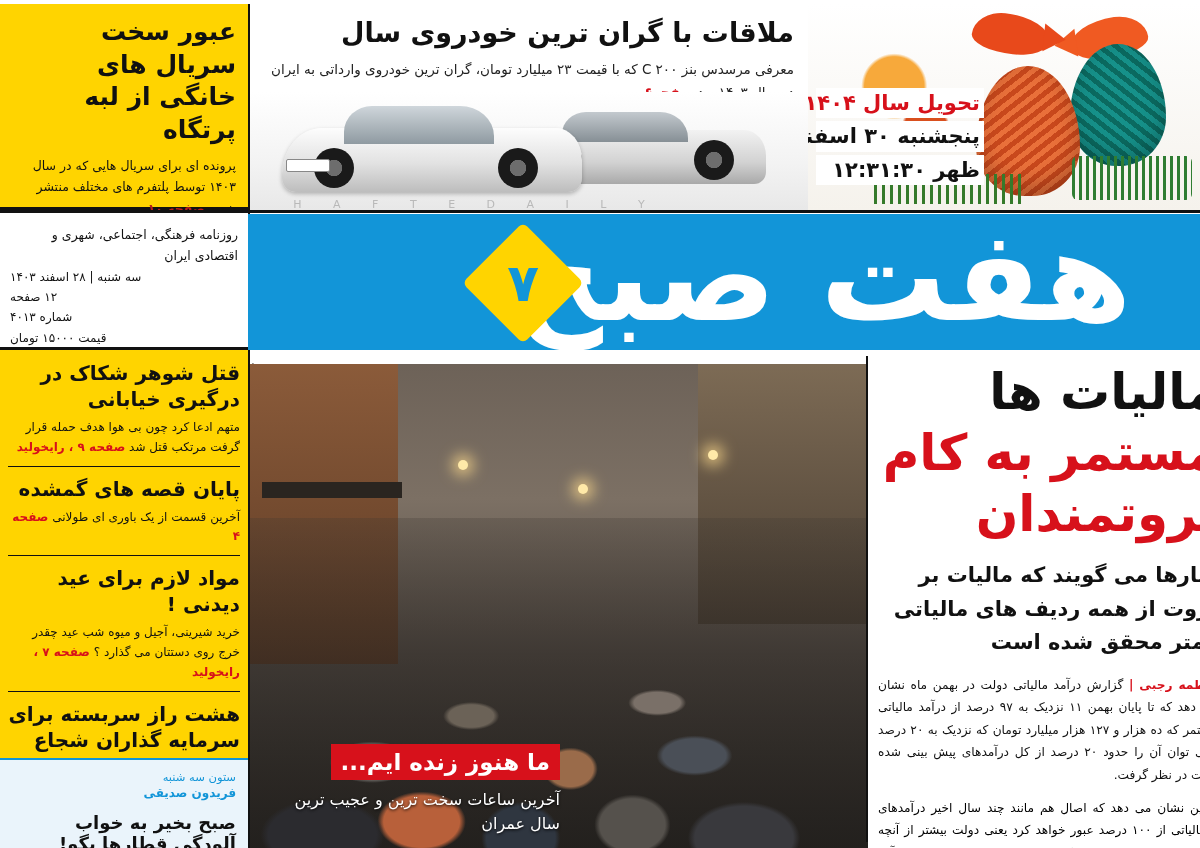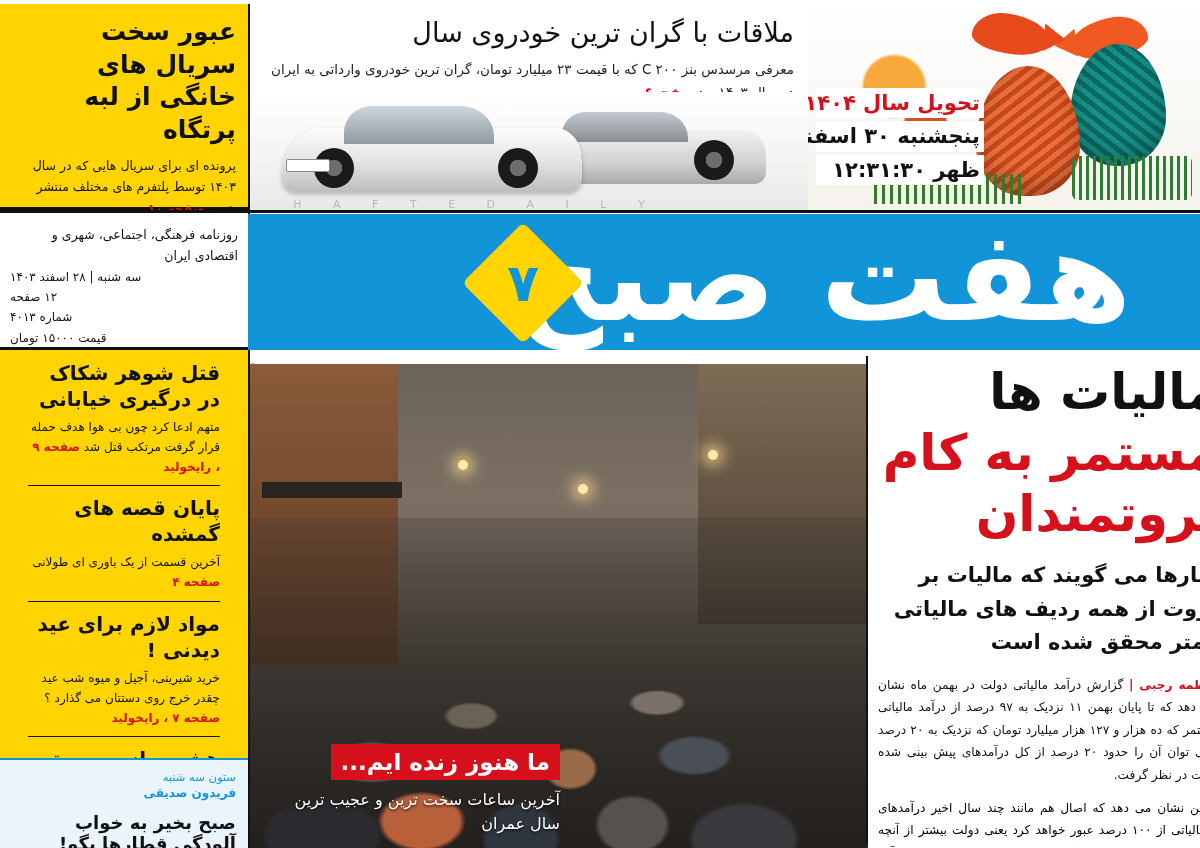--- a/index.html
+++ b/index.html
@@ -61,21 +61,21 @@
     display:block; background:#ffffff; color:#111; font-weight:bold;
     font-size:21px; line-height:1.35; margin-bottom:3px; padding:1px 4px;
     white-space:nowrap; text-align:right;
   }
   .date-line.red { color:#d7111b; }
   .date-line.time { letter-spacing:0.5px; }
 
   
   .car-block { position:absolute; right:392px; top:4px; width:560px; height:206px; }
   .car-head { padding:12px 14px 0 14px; text-align:right; }
-  .car-head h2 { font-size:27px; font-weight:normal; color:#111; line-height:1.25; }
+  .car-head h2 { font-size:27px; font-weight:bold; color:#111; line-height:1.25; }
   .car-head p { font-size:13.5px; color:#222; line-height:1.75; margin-top:8px; }
   .car-head .pg { color:#d7111b; font-weight:bold; }
   .car-photo {
     position:absolute; left:0; right:0; bottom:0; height:118px;
     background: linear-gradient(180deg,#ffffff 0%,#f3f3f3 60%, #e8e8e8 100%);
     overflow:hidden;
   }
   .car-body {
     position:absolute; bottom:18px; left:34px; width:300px; height:64px;
     background: linear-gradient(180deg,#fdfdfd 0%, #e2e2e2 55%, #bdbdbd 100%);
@@ -137,21 +137,21 @@
   .left-info { position:absolute; left:0; top:214px; width:248px; height:136px; background:#fff; padding:10px 10px 0 10px; }
   .left-info .row { display:flex; justify-content:flex-end; gap:8px; font-size:12px; color:#111; line-height:1.7; }
   .left-info .big { font-size:12.5px; }
   .left-info .social { margin-top:12px; display:flex; gap:6px; align-items:center; justify-content:flex-start; color:#333; font-size:10.5px; direction:ltr; }
   .left-info .social .ic { width:13px; height:13px; background:#222; color:#fff; font-size:8px; display:inline-flex; align-items:center; justify-content:center; border-radius:2px; }
 
   
   .main { position:absolute; left:0; top:350px; width:1200px; height:498px; }
 
   
-  .right-col { position:absolute; left:0; top:0; width:248px; height:498px; background:#ffd400; padding:10px 28px; }
+  .right-col { position:absolute; left:0; top:0; width:248px; height:498px; background:#ffd400; padding:10px 8px; }
   .rc-item { border-bottom:1.5px solid #111; padding-bottom:8px; margin-bottom:9px; text-align:right; }
   .rc-item:last-child { border-bottom:none; }
   .rc-item h4 { font-size:20px; font-weight:bold; color:#111; line-height:1.3; }
   .rc-item p { font-size:12px; color:#111; line-height:1.65; margin-top:6px; }
   .rc-item .pg { color:#d7111b; font-weight:bold; }
 
   .col-box { position:absolute; left:0; bottom:0; width:248px; height:90px; background:#eaf4fb; border-top:2px solid #1295d8; padding:8px 12px; text-align:right; }
   .col-box .label { color:#1295d8; font-size:11.5px; line-height:1.6; }
   .col-box .author { color:#1295d8; font-size:12px; font-weight:bold; }
   .col-box h5 { font-size:18px; font-weight:bold; margin-top:12px; color:#111; }

